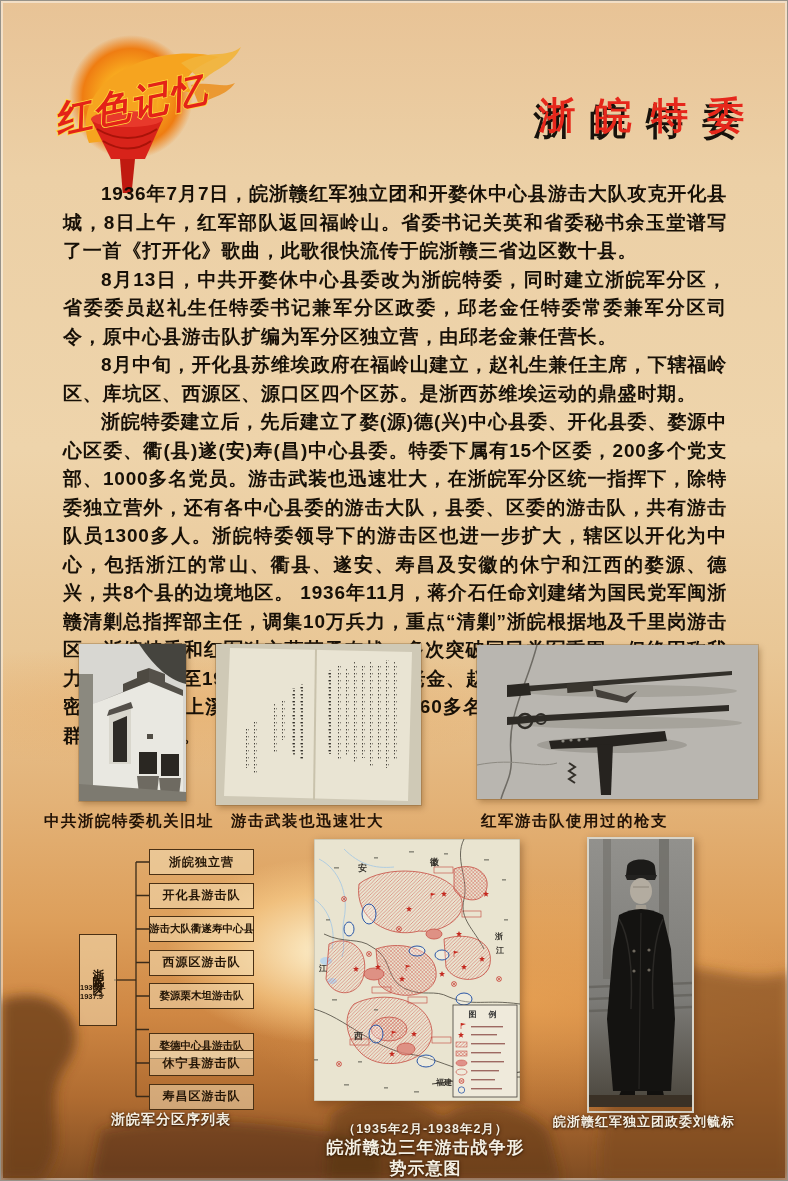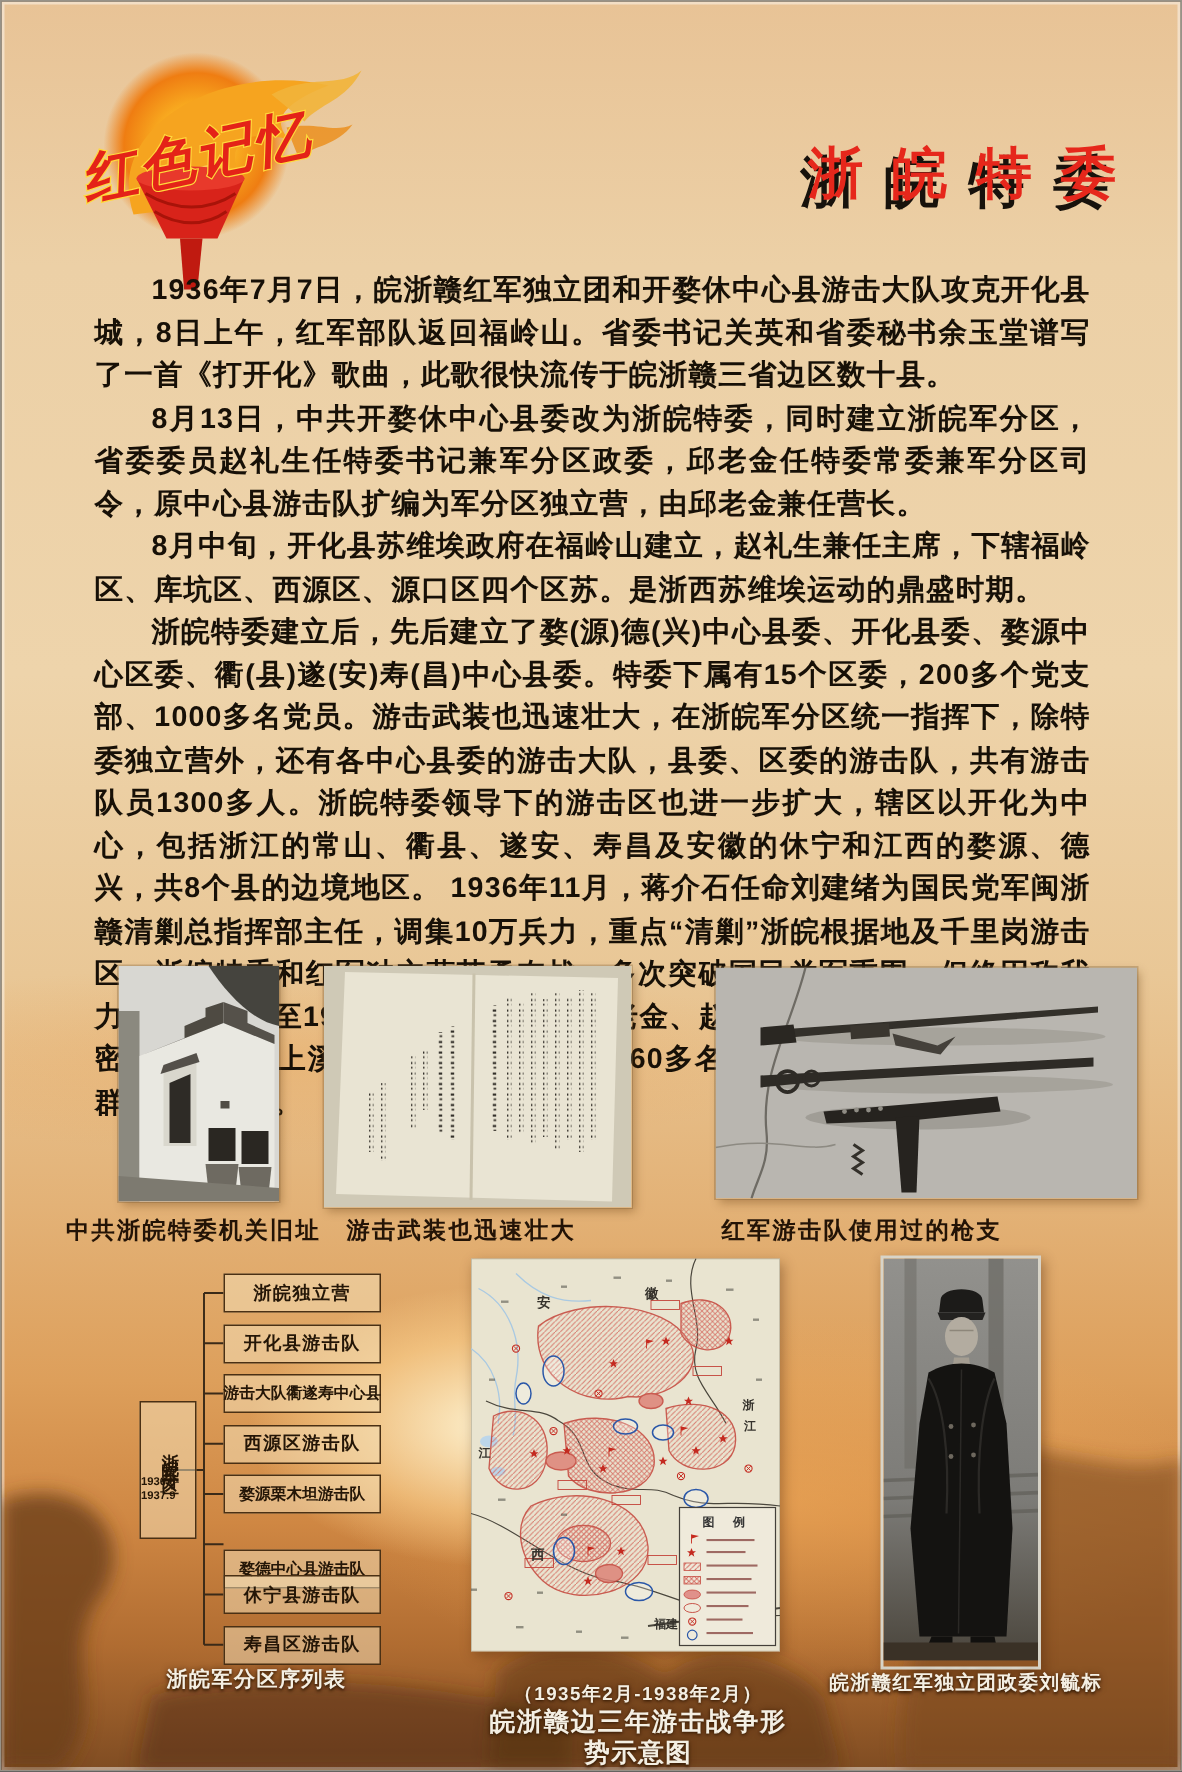--- a/index.html
+++ b/index.html
@@ -29,21 +29,21 @@
     letter-spacing:1.5px;text-align:left;}
   .lcap{position:absolute;font-weight:700;font-size:14px;line-height:1.25;color:#f4efe3;
     letter-spacing:1px;text-align:center;
     text-shadow:0 1px 2px rgba(48,24,4,.95),0 0 4px rgba(70,35,8,.7);}
   .org{position:absolute;left:70px;top:840px;width:200px;height:285px;}
   .org>svg{position:absolute;left:0;top:0;}
   .org-box{position:absolute;left:78px;width:105px;height:26px;border:1.4px solid #4a3014;
     background:rgba(244,224,186,.52);display:flex;align-items:center;justify-content:center;
     font-weight:700;font-size:12px;letter-spacing:1px;color:#241607;white-space:nowrap;box-sizing:border-box;}
   .org-box.sm{font-size:10.5px;letter-spacing:0;}
-  .org-root{position:absolute;left:22px;top:93px;width:38px;height:92px;border:1.4px solid #4a3014;
+  .org-root{position:absolute;left:8px;top:93px;width:38px;height:92px;border:1.4px solid #4a3014;
     background:rgba(244,224,186,.52);display:flex;flex-direction:column;align-items:center;
     justify-content:center;color:#241607;box-sizing:border-box;}
   .org-root .vert{writing-mode:vertical-rl;font-weight:700;font-size:11.5px;letter-spacing:4px;}
   .org-root .period{font-size:7.5px;font-weight:700;margin-top:3px;}
   .map{position:absolute;left:313px;top:838px;width:206px;height:262px;
     box-shadow:2px 3px 8px rgba(80,40,10,.4);}
   .portrait{position:absolute;left:586px;top:836px;width:103px;height:272px;border:2px solid #d8d4c8;
     box-shadow:2px 3px 8px rgba(80,40,10,.45);}
   .rocks{position:absolute;left:0;bottom:0;pointer-events:none;}
 </style>

